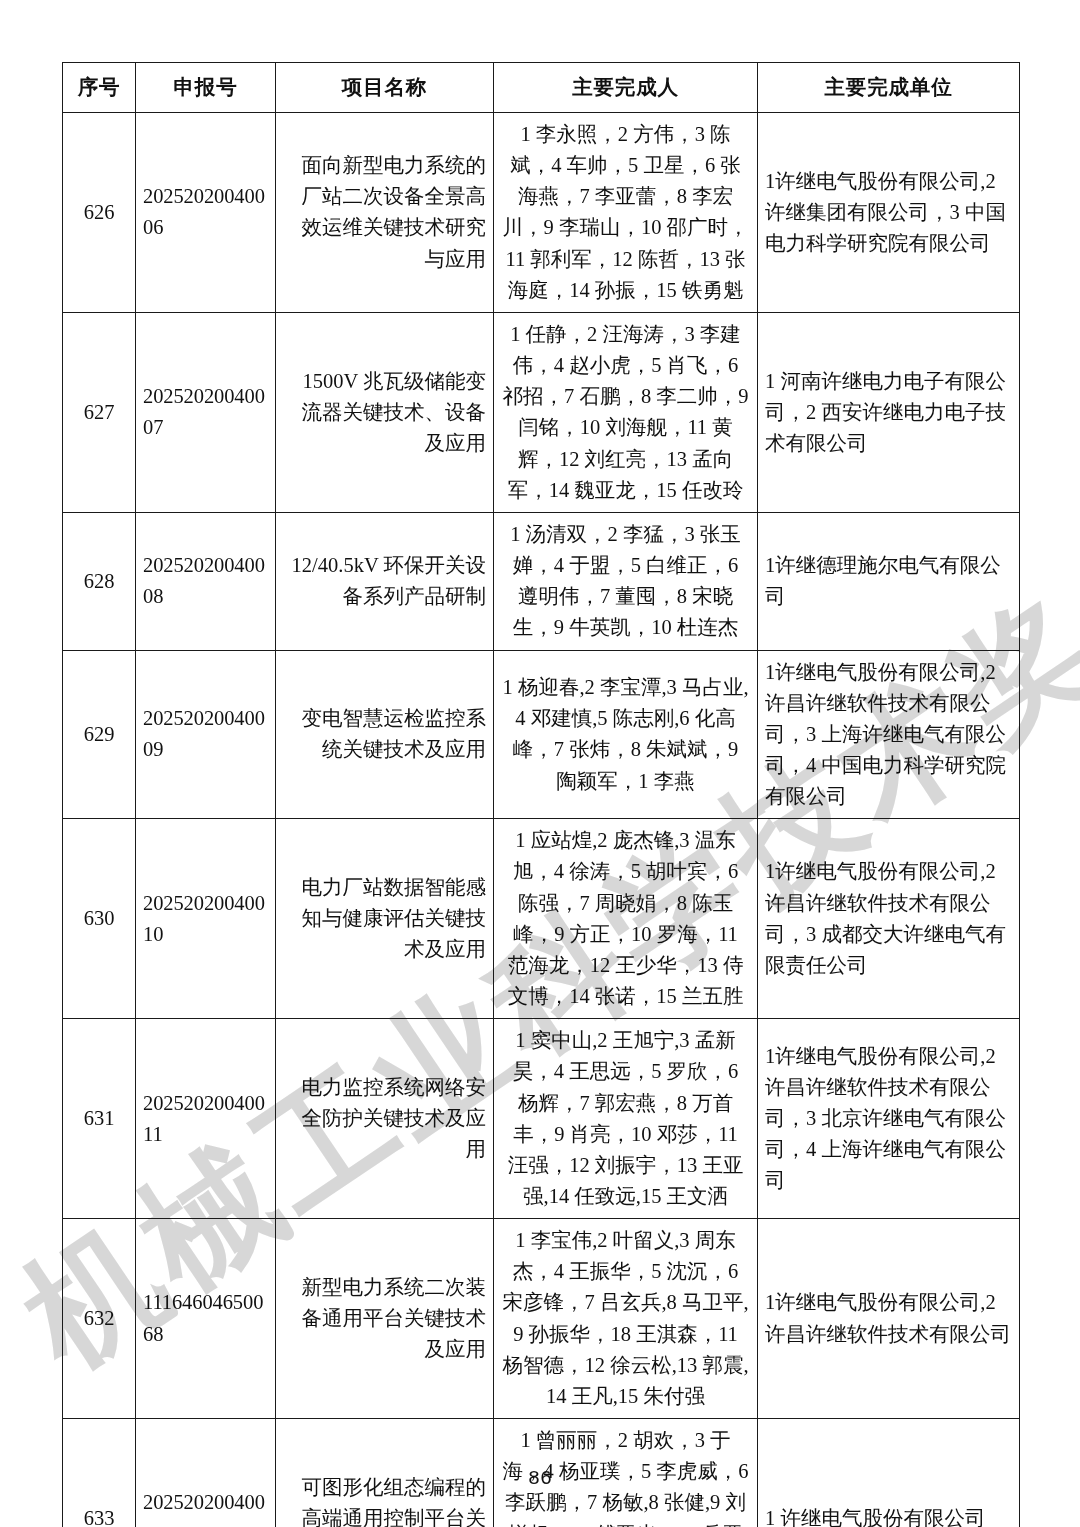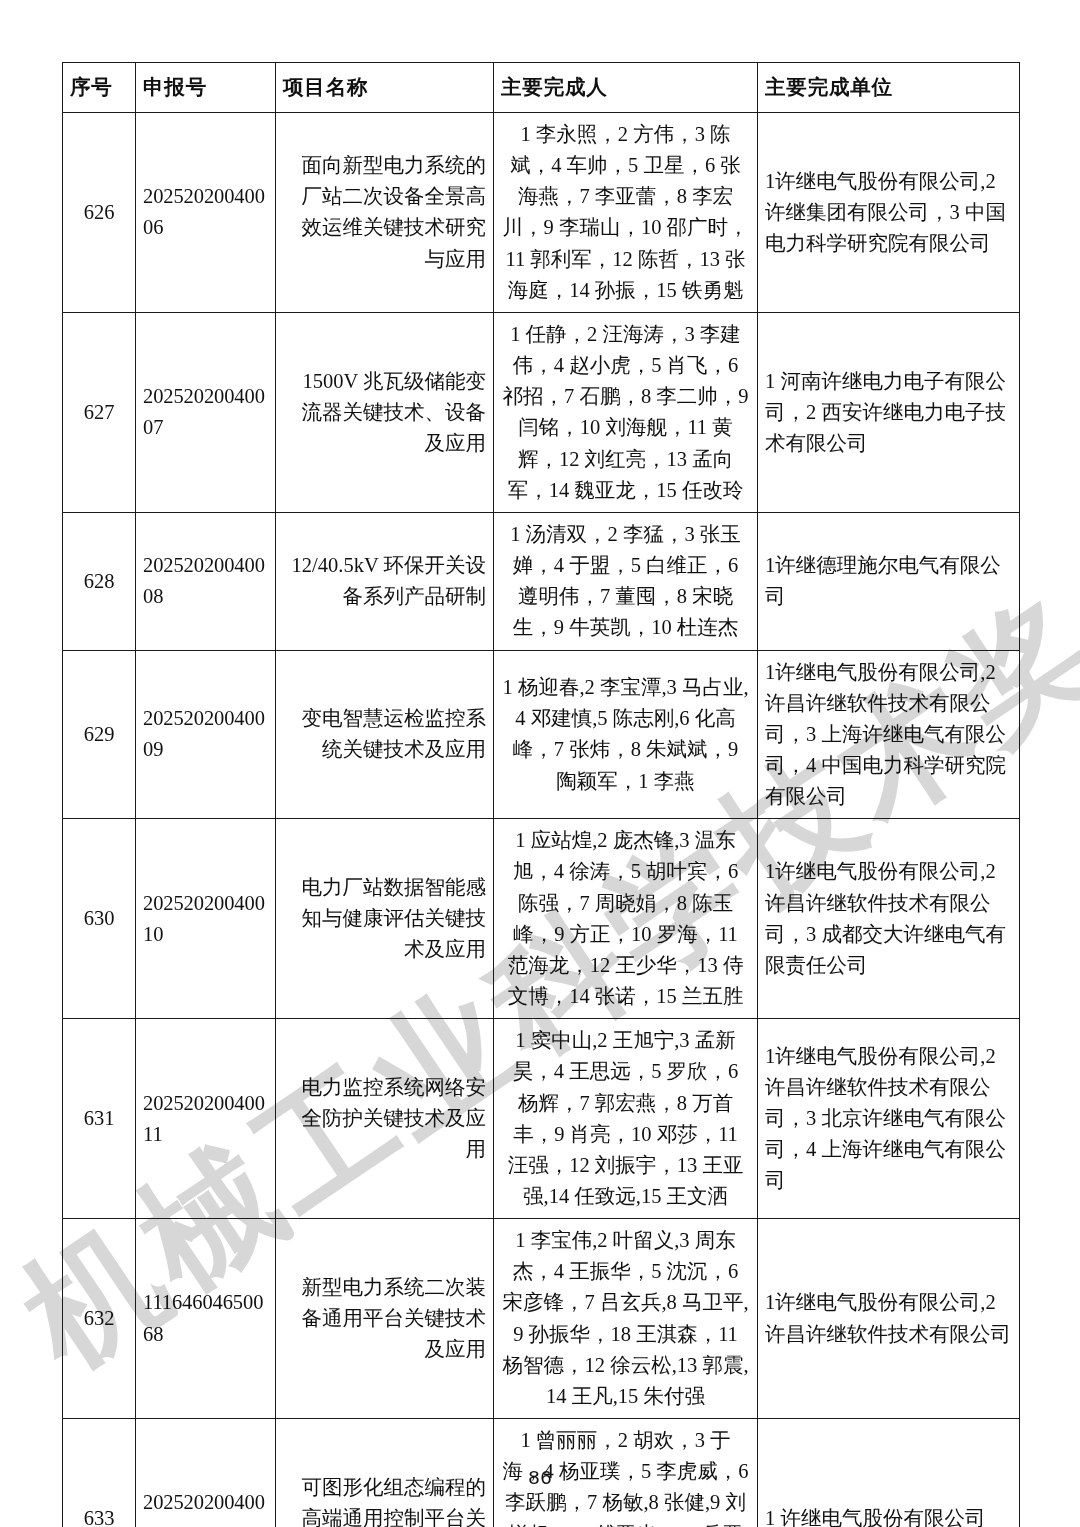--- a/index.html
+++ b/index.html
@@ -68,21 +68,21 @@
     padding: 6px 7px;
     vertical-align: middle;
     font-size: 20.5px;
     line-height: 1.52;
     color: #111111;
     background: transparent;
     word-break: break-all;
   }
 
   thead th {
-    text-align: left;
+    text-align: center;
     font-weight: 700;
     font-size: 22px;
     height: 50px;
     padding: 4px 6px;
     letter-spacing: 0.04em;
   }
 
   col.c-seq    { width: 73px; }
   col.c-appno  { width: 140px; }
   col.c-proj   { width: 218px; }

